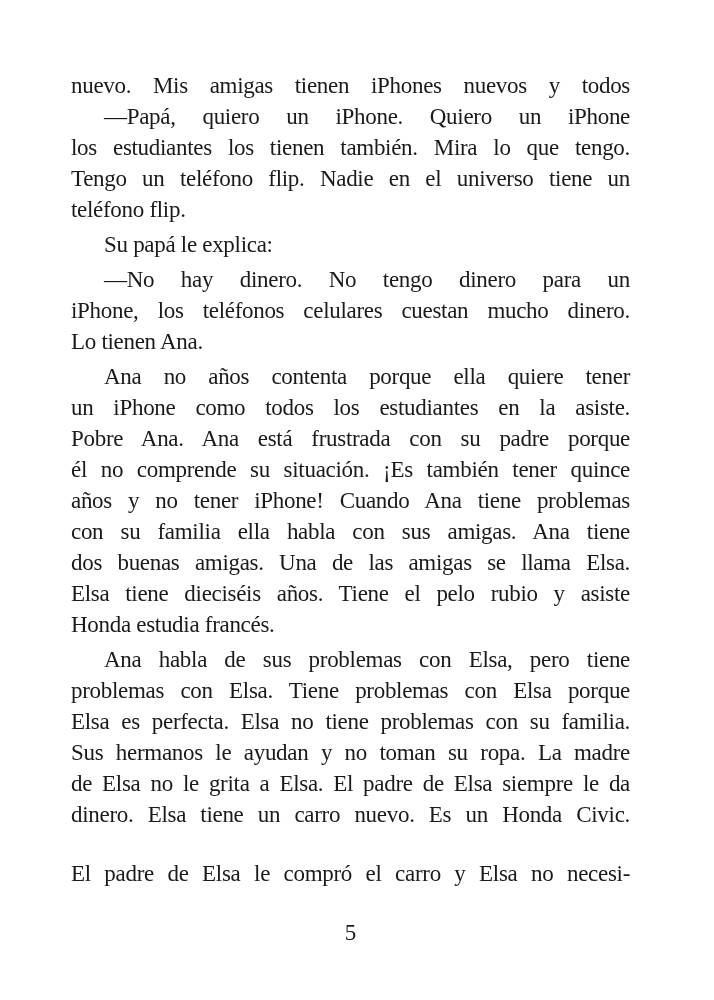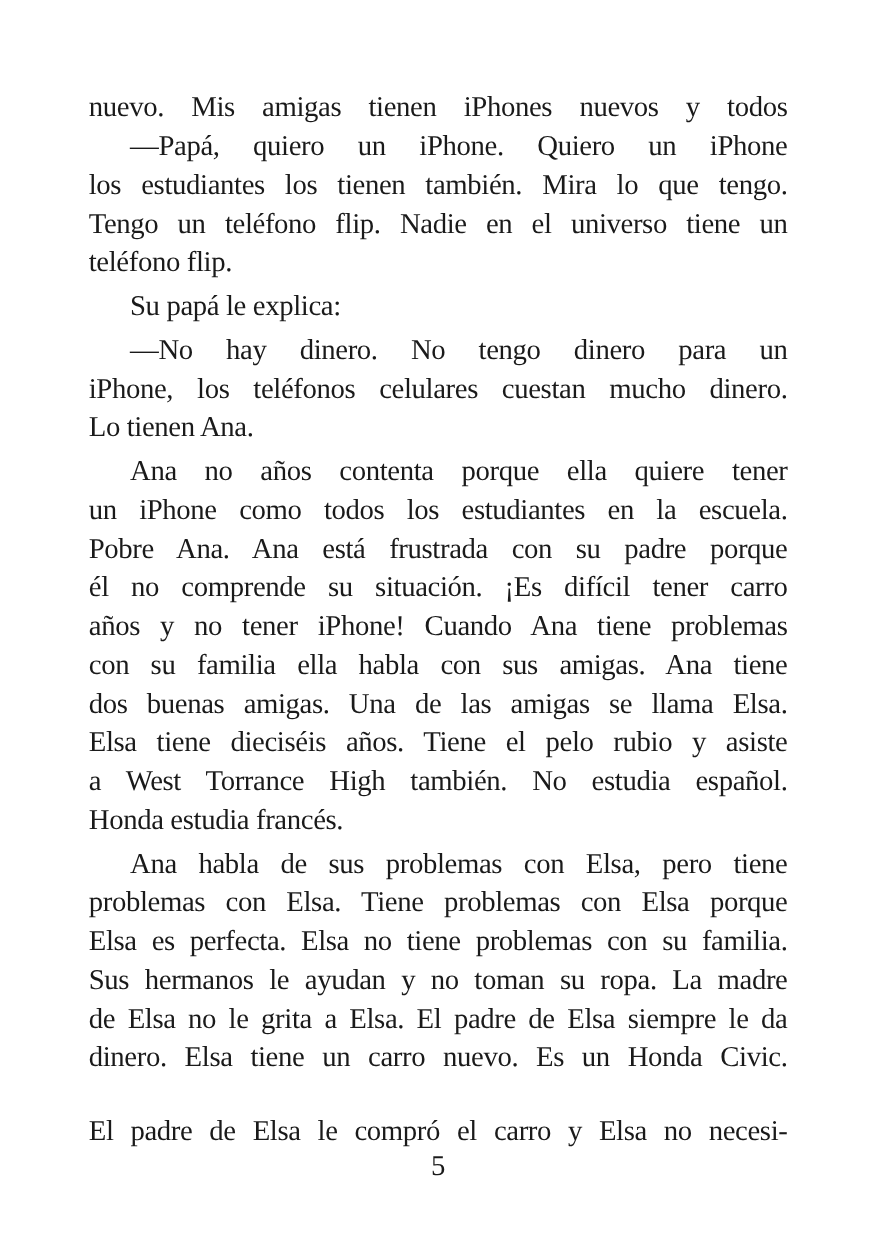--- a/index.html
+++ b/index.html
@@ -58,28 +58,27 @@
     <div class="paragraph">
       <div class="line first last">Su papá le explica:</div>
     </div>
     <div class="paragraph">
       <div class="line first">—No hay dinero. No tengo dinero para un</div>
       <div class="line">iPhone, los teléfonos celulares cuestan mucho dinero.</div>
       <div class="line last">Lo tienen Ana.</div>
     </div>
     <div class="paragraph">
       <div class="line first">Ana no años contenta porque ella quiere tener</div>
-      <div class="line">un iPhone como todos los estudiantes en la escuela.</div>
+      <div class="line">un iPhone como todos los estudiantes en la asiste.</div>
       <div class="line">Pobre Ana. Ana está frustrada con su padre porque</div>
-      <div class="line">él no comprende su situación. ¡Es difícil tener carro</div>
+      <div class="line">él no comprende su situación. ¡Es también tener quince</div>
       <div class="line">años y no tener iPhone! Cuando Ana tiene problemas</div>
       <div class="line">con su familia ella habla con sus amigas. Ana tiene</div>
       <div class="line">dos buenas amigas. Una de las amigas se llama Elsa.</div>
       <div class="line">Elsa tiene dieciséis años. Tiene el pelo rubio y asiste</div>
-      <div class="line">a West Torrance High también. No estudia español.</div>
       <div class="line last">Honda estudia francés.</div>
     </div>
     <div class="paragraph">
       <div class="line first">Ana habla de sus problemas con Elsa, pero tiene</div>
       <div class="line">problemas con Elsa. Tiene problemas con Elsa porque</div>
       <div class="line">Elsa es perfecta. Elsa no tiene problemas con su familia.</div>
       <div class="line">Sus hermanos le ayudan y no toman su ropa. La madre</div>
       <div class="line">de Elsa no le grita a Elsa. El padre de Elsa siempre le da</div>
       <div class="line">dinero. Elsa tiene un carro nuevo. Es un Honda Civic.</div>
       <div class="line last stretch">El padre de Elsa le compró el carro y Elsa no necesi-</div>

